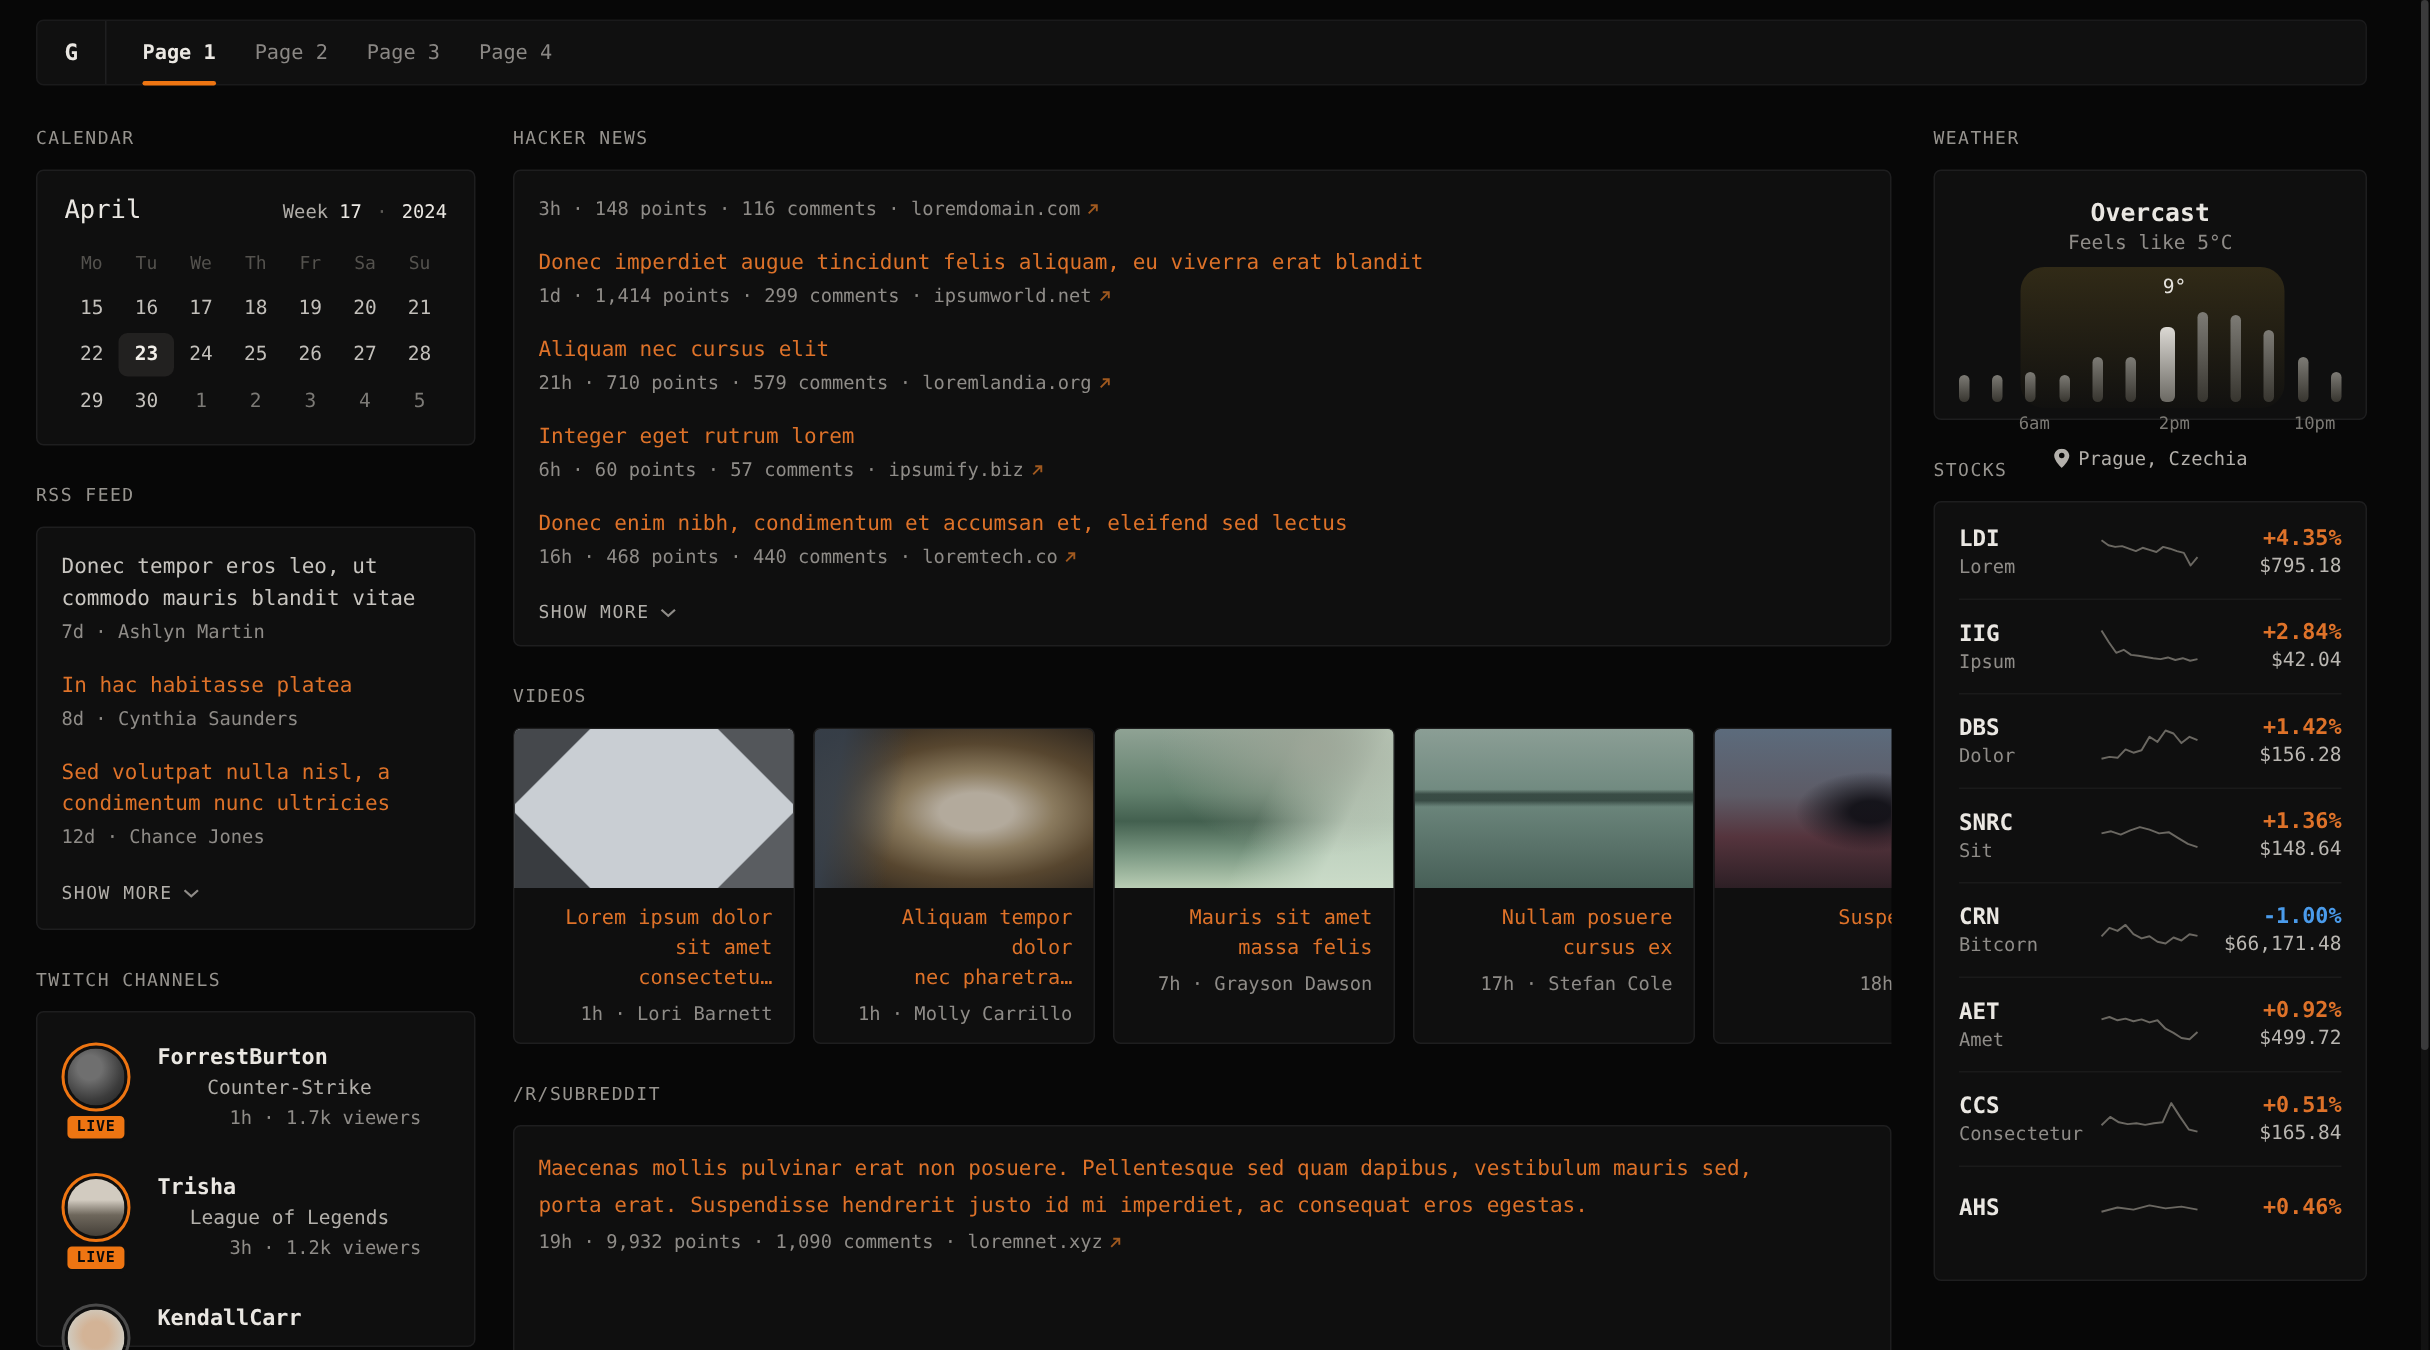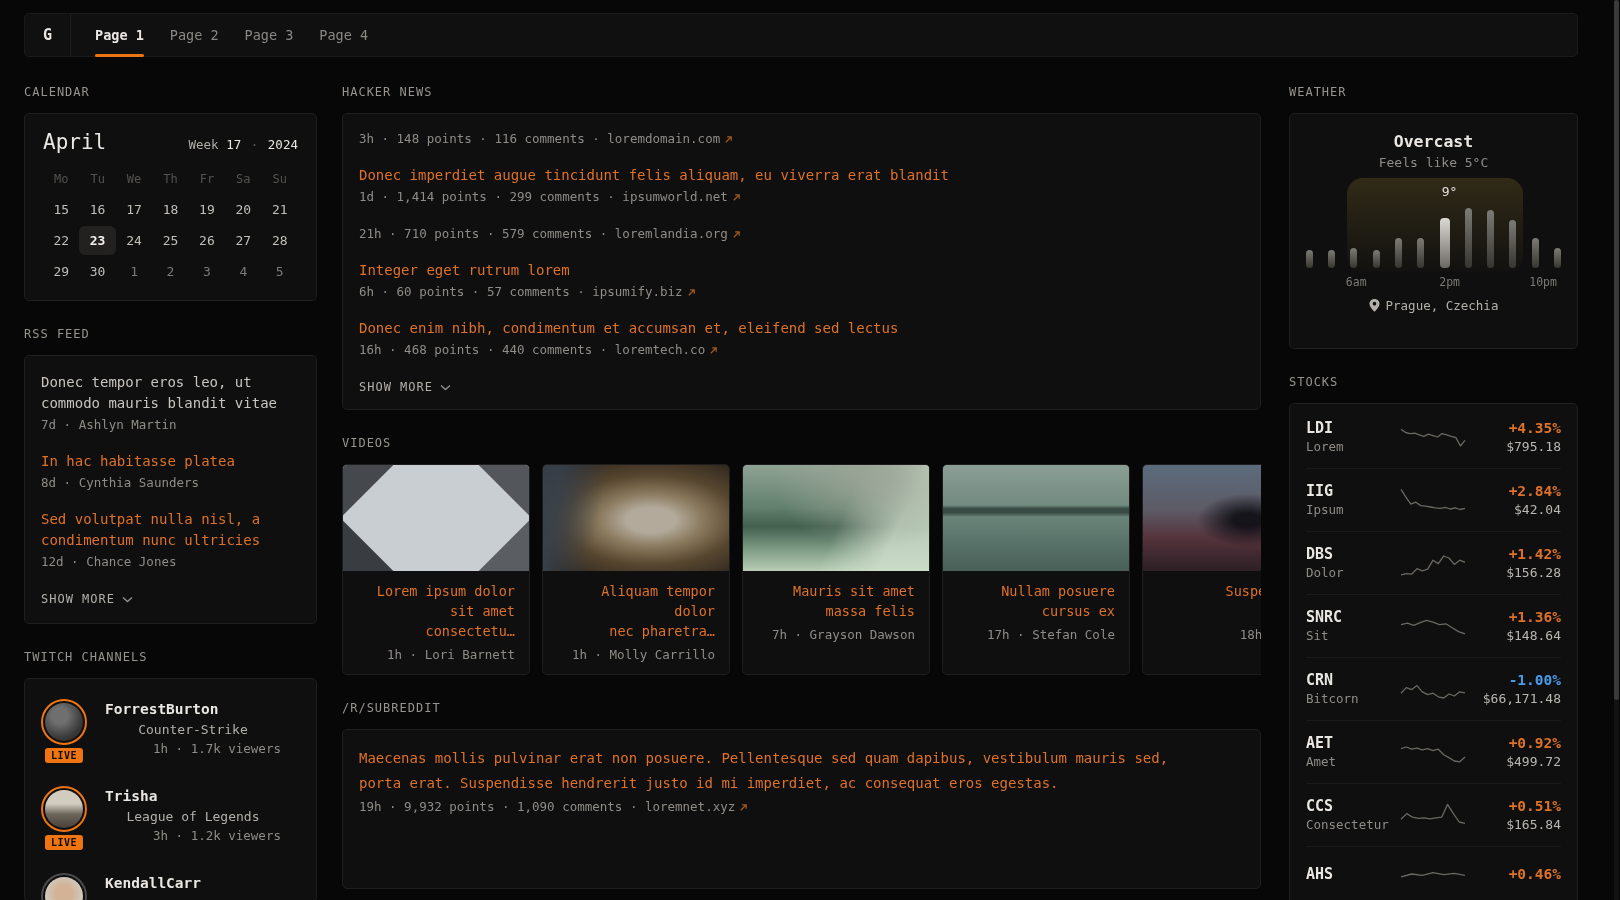--- a/index.html
+++ b/index.html
@@ -32,21 +32,21 @@
   .col-left{width:300px;margin-right:25px;}
   .col-mid{width:919px;margin-right:28px;}
   .col-right{width:296px;}
   .section{margin-bottom:26px;}
   .section-title{font-size:12px;letter-spacing:1px;color:#97948f;margin-bottom:14px;}
   .card{background:var(--card);border:1px solid var(--border);border-radius:5px;}
 
   
   .cal-card{padding:16px 18px 14px;}
   .cal-head{display:flex;justify-content:space-between;align-items:baseline;margin-bottom:10px;}
-  .cal-month{font-size:21px;color:var(--bright);}
+  .cal-month{font-size:17px;color:var(--bright);}
   .cal-week{font-size:12.5px;}
   .cal-week .wk{color:#b0ada8;} .cal-week .num,.cal-week .yr{color:var(--bright);}
   .cal-week .dot{color:var(--dim);padding:0 2px;}
   .cal-grid{display:grid;grid-template-columns:repeat(7,1fr);row-gap:2px;margin-top:8px;}
   .cal-cell{height:29px;display:flex;align-items:center;justify-content:center;font-size:13px;}
   .cal-wd{color:#54524e;font-size:12px;}
   .cal-day{color:#c2bfba;border-radius:6px;}
   .cal-day.dim{color:#7c7a76;}
   .cal-day.sel{background:#222120;color:#f2efe9;font-weight:bold;}
 
@@ -105,21 +105,21 @@
     linear-gradient(180deg,rgba(0,0,0,0) 38%,rgba(28,43,38,.65) 41% 45%,rgba(0,0,0,0) 49%),
     linear-gradient(180deg,#8b9e95 0%,#6d877d 45%,#475f57 100%);}
   .th-5{background:
     radial-gradient(ellipse at 56% 52%,rgba(14,14,20,.9) 0 9%,rgba(14,14,20,0) 34%),
     linear-gradient(180deg,#5c6b7c 0%,#5d5b66 42%,#55343d 68%,#2d1f25 100%);}
 
   
   .sub-card{padding:16px;height:160px;}
 
   
-  .wx-card{padding:18px 16px;height:236px;text-align:center;}
+  .wx-card{padding:18px 16px;height:167px;text-align:center;}
   .wx-cond{font-size:16.5px;font-weight:bold;color:var(--bright);}
   .wx-feels{font-size:13px;color:var(--muted);margin-top:4px;}
   .wx-chart{position:relative;height:112px;margin:8px 0 0;}
   .wx-band{position:absolute;left:16%;width:69%;top:0;bottom:18px;border-radius:16px;
     background:linear-gradient(180deg,rgba(96,80,34,.42),rgba(96,80,34,.03));}
   .wx-bars{position:absolute;left:0;right:0;bottom:22px;height:62px;
     display:flex;justify-content:space-between;align-items:flex-end;}
   .wbar{width:7px;border-radius:4px;background:linear-gradient(180deg,#7d7b75,#37352f);}
   .wbar.hl{width:10px;background:linear-gradient(180deg,#dcd9d4,#6b6963);}
   .wx-temp{position:absolute;top:6px;transform:translateX(-50%);font-size:13px;color:#e5e2dd;}
@@ -290,20 +290,21 @@
                   <path d="M2 8 L8 2 M3.5 2 H8 V6.5"></path>
                 </svg></div>
           </div>
           <div class="feed-item">
             <div class="feed-title">Donec imperdiet augue tincidunt felis aliquam, eu viverra erat blandit</div>
             <div class="feed-meta"><span>1d · 1,414 points · 299 comments ·</span> <span>ipsumworld.net</span><svg class="ext-arrow" width="9" height="9" viewBox="0 0 10 10" fill="none" stroke-width="1.4">
                   <path d="M2 8 L8 2 M3.5 2 H8 V6.5"></path>
                 </svg></div>
           </div>
           <div class="feed-item">
+            <div class="feed-title">Aliquam nec cursus elit</div>
             <div class="feed-meta"><span>21h · 710 points · 579 comments ·</span> <span>loremlandia.org</span><svg class="ext-arrow" width="9" height="9" viewBox="0 0 10 10" fill="none" stroke-width="1.4">
                   <path d="M2 8 L8 2 M3.5 2 H8 V6.5"></path>
                 </svg></div>
           </div>
           <div class="feed-item">
             <div class="feed-title">Integer eget rutrum lorem</div>
             <div class="feed-meta"><span>6h · 60 points · 57 comments ·</span> <span>ipsumify.biz</span><svg class="ext-arrow" width="9" height="9" viewBox="0 0 10 10" fill="none" stroke-width="1.4">
                   <path d="M2 8 L8 2 M3.5 2 H8 V6.5"></path>
                 </svg></div>
           </div>

